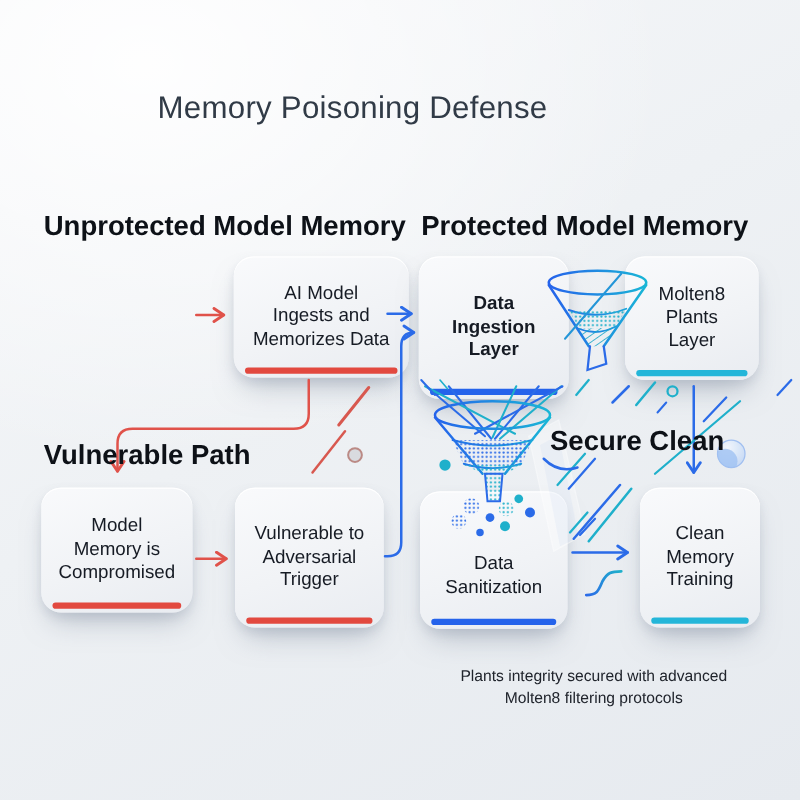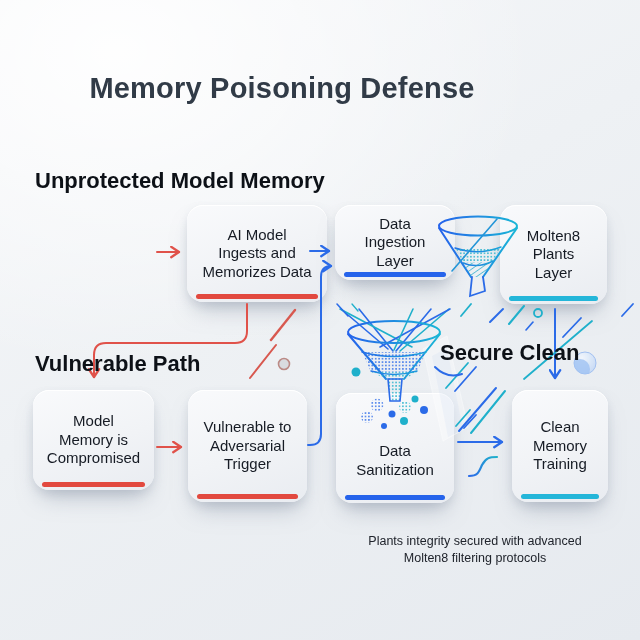--- a/index.html
+++ b/index.html
@@ -7,21 +7,21 @@
     position:relative;
     width:640px;height:640px;
     overflow:hidden;
     font-family:"Liberation Sans", sans-serif;
     background:
       radial-gradient(120% 90% at 18% 8%, rgba(255,255,255,.9) 0%, rgba(255,255,255,0) 55%),
       linear-gradient(150deg,#f7f8fa 0%, #eef1f4 45%, #e6eaef 100%);
   }
   .title{
     position:absolute;left:0;top:72px;width:564px;
-    text-align:center;font-size:29px;font-weight:bold;color:#313b47;
+    text-align:center;font-size:25px;font-weight:normal;color:#313b47;
     letter-spacing:.2px;z-index:3;margin:0;
   }
   .heading{
     position:absolute;font-size:22px;font-weight:bold;color:#0d1117;z-index:3;white-space:nowrap;
   }
   .h-unprotected{left:35px;top:168px;}
   .h-protected{left:337px;top:168px;}
   .h-vulnerable{left:35px;top:351px;}
   .h-secure{left:440px;top:340px;}
   .node{
@@ -30,21 +30,21 @@
     background:linear-gradient(160deg,#f9fafc 0%,#f1f3f6 55%,#e9ecf1 100%);
     box-shadow:0 14px 22px -8px rgba(130,142,160,.5), 0 4px 8px rgba(140,150,168,.2), inset 0 1px 0 #ffffff;
     display:flex;align-items:center;justify-content:center;
     text-align:center;font-size:15px;line-height:1.24;color:#161b24;
   }
   .node .accent{
     position:absolute;left:9px;right:9px;bottom:3px;height:5px;border-radius:4px;
   }
   .n-attacker{left:35px;top:205px;width:118px;height:97px;padding:0 5px;}
   .n-aimodel{left:187px;top:205px;width:140px;height:97px;padding:0 15px;}
-  .n-ingestion{left:335px;top:205px;width:120px;height:75px;padding:0 16px;}
+  .n-ingestion{left:335px;top:205px;width:120px;height:114px;padding:0 16px;font-weight:bold;}
   .n-molten8{left:500px;top:205px;width:107px;height:99px;padding:0 16px;}
   .n-memory{left:33px;top:390px;width:121px;height:100px;padding:0 15px;}
   .n-trigger{left:188px;top:390px;width:119px;height:112px;padding:4px 11px;}
   .n-sanitize{left:336px;top:393px;width:118px;height:110px;padding:26px 14px 0 14px;}
   .n-clean{left:512px;top:390px;width:96px;height:112px;padding:0 20px;}
   .node{box-sizing:border-box;}
   .overlay{position:absolute;left:0;top:0;z-index:2;pointer-events:none;}
   .footer{
     position:absolute;left:330px;top:533px;width:290px;z-index:3;
     text-align:center;font-size:12.5px;line-height:1.38;color:#20242c;
@@ -52,20 +52,21 @@
   .footer span{display:block;}
 </style>
 </head>
 <body>
 
 <div class="canvas">
 
   <h1 class="title">Memory Poisoning Defense</h1>
 
   <div class="heading h-unprotected">Unprotected Model Memory</div>
+  <div class="heading h-protected">Protected Model Memory</div>
   <div class="heading h-vulnerable">Vulnerable Path</div>
   <div class="heading h-secure">Secure Clean</div>
 
   <div class="node n-aimodel">
     <span>AI Model Ingests and Memorizes Data</span>
     <span class="accent" style="background: rgb(226, 73, 63);"></span>
   </div>
   <div class="node n-ingestion">
     <span>Data Ingestion Layer</span>
     <span class="accent" style="background: rgb(37, 99, 235);"></span>

